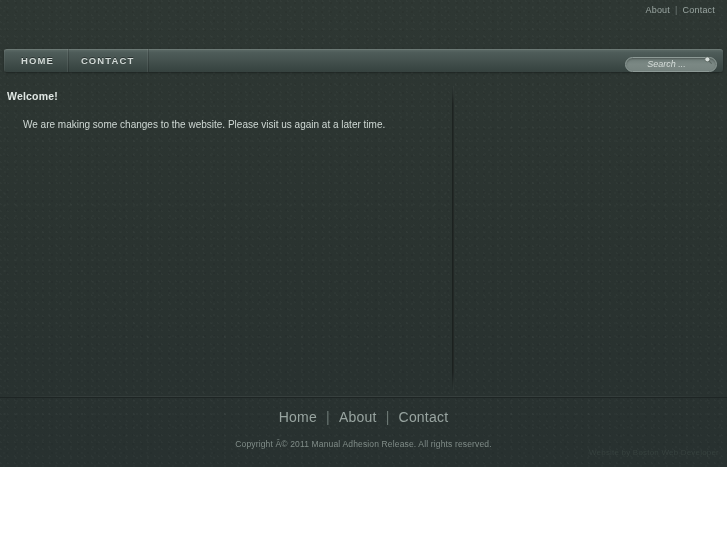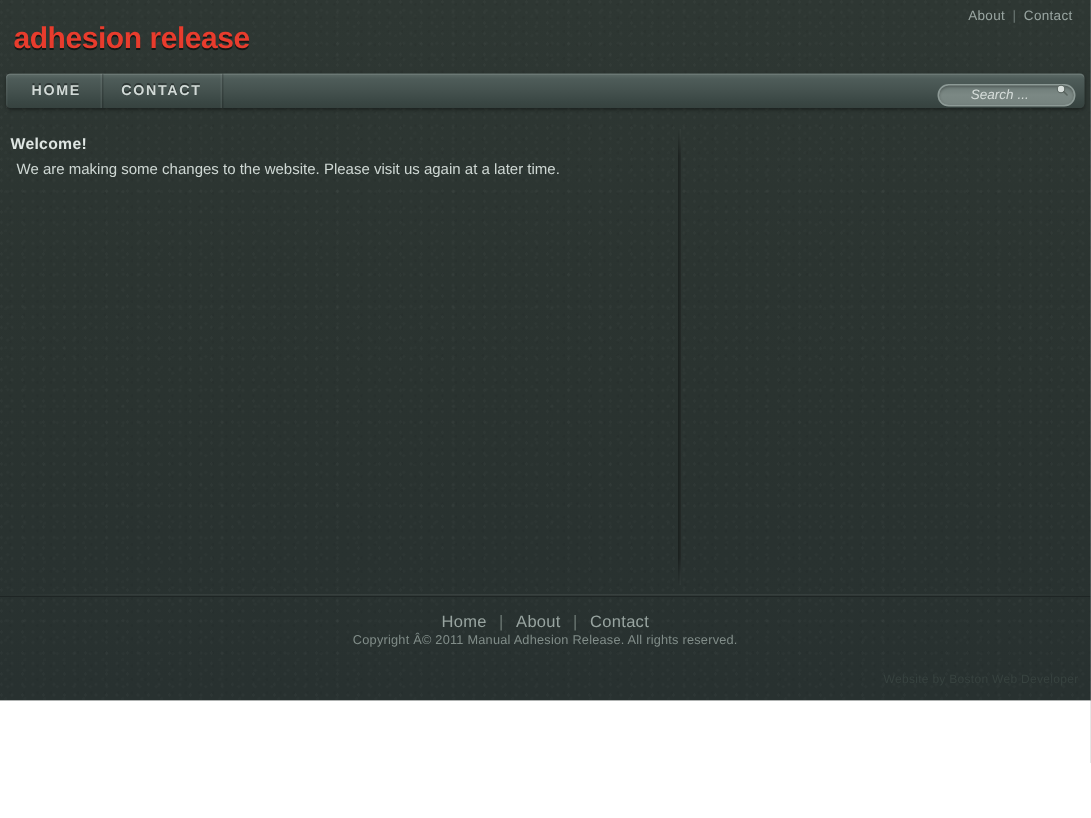--- a/index.html
+++ b/index.html
@@ -158,21 +158,21 @@
   .welcome-title {
     font-size: 10.5px;
     font-weight: bold;
     color: #dfe6e3;
     margin: 0 0 5px 0;
     letter-spacing: 0.2px;
   }
   .welcome-body {
     font-size: 10px;
     color: #cfd8d4;
-    margin: 4px;
+    margin: 16px;
     line-height: 14px;
   }
   .vdivider {
     position: absolute;
     left: 452px;
     top: 2px;
     width: 1px;
     height: 304px;
     background: linear-gradient(180deg, rgba(0,0,0,0) 0%, rgba(0,0,0,0.35) 6%, rgba(0,0,0,0.35) 94%, rgba(0,0,0,0) 100%);
     border-right: 1px solid rgba(255,255,255,0.035);
@@ -191,34 +191,34 @@
   .footer {
     position: absolute;
     left: 0;
     top: 397px;
     width: 727px;
     height: 70px;
     text-align: center;
   }
   .footer-nav {
     margin-top: 12px;
-    font-size: 11px;
+    font-size: 14px;
     color: #98a4a0;
     letter-spacing: 0.2px;
   }
   .footer-nav a {
     color: #98a4a0;
     text-decoration: none;
     padding: 0 5px;
   }
   .footer-nav .sep {
     color: #6b7773;
   }
   .footer-copy {
-    margin-top: 0;
+    margin-top: 14px;
     font-size: 8.5px;
     color: #818d89;
     letter-spacing: 0.15px;
   }
   .credit {
     position: absolute;
     right: 8px;
     top: 51px;
     font-size: 8px;
     color: #37423f;
@@ -243,23 +243,20 @@
 <body>
 
 <div class="page">
 
   <div class="topbar">
     <a href="#">About</a>
     <span class="sep">|</span>
     <a href="#">Contact</a>
   </div>
 
-  <div class="header">
-    <div class="logo">adhesion release</div>
-  </div>
 
   <div class="navbar">
     <a href="#" class="nav-item first">HOME</a>
     <a href="#" class="nav-item">CONTACT</a>
 
     <div class="search-wrap">
       <input class="search-input" type="text" placeholder="Search ..." style="">
       <svg class="search-icon" viewBox="0 0 10 10">
         <circle cx="4.2" cy="4.2" r="3.1" fill="#d9e0dd" stroke="#59645f" stroke-width="0.9"></circle>
         <line x1="6.5" y1="6.5" x2="9.2" y2="9.2" stroke="#59645f" stroke-width="1.3" stroke-linecap="round"></line>

